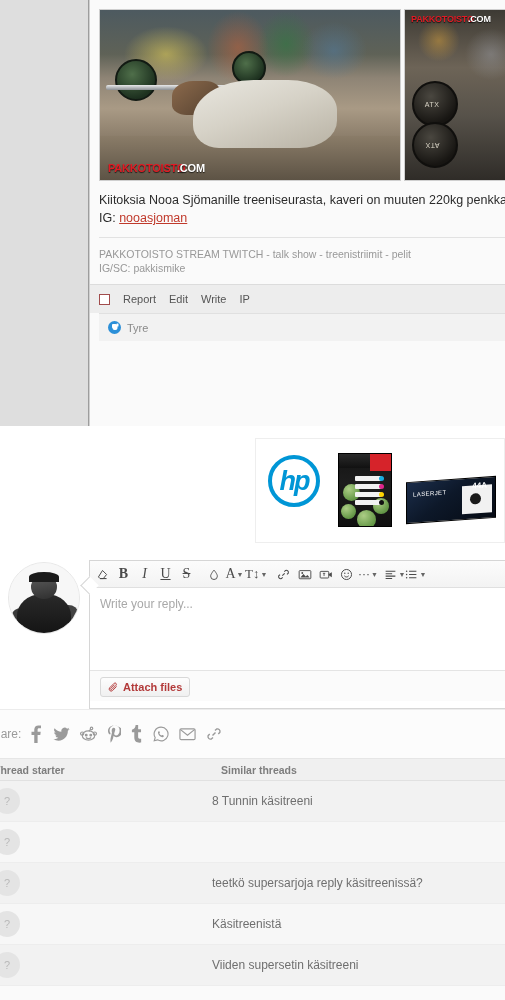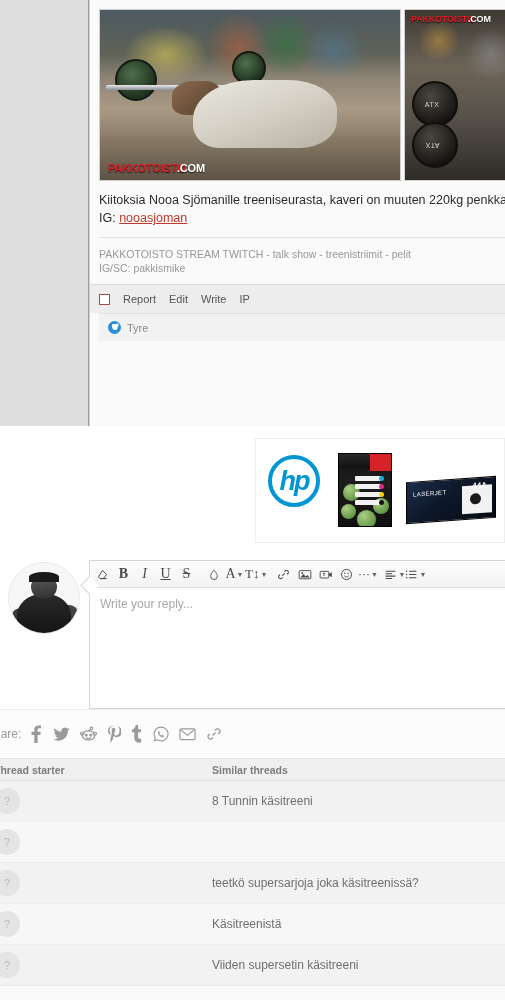--- a/index.html
+++ b/index.html
@@ -321,21 +321,21 @@
     position:absolute; left:0; top:759px; width:505px; height:241px;
     background:#fafafa;
   }
   .th-head{
     display:flex; height:22px; align-items:center;
     background:#f0f0f0;
     border-bottom:1px solid #e1e1e1;
     font-size:10.5px; font-weight:bold; color:#7d7d7d;
   }
   .th-c1{ width:218px; padding-left:0; margin-left:-6px; }
-  .th-c2{ flex:1; }
+  .th-c2{ flex:1;margin-left:9px; }
   .th-row{
     display:flex; align-items:center; height:41px;
     border-bottom:1px solid #ededed;
     background:#f7f7f7;
   }
   .th-row:nth-child(even){ background:#f2f2f2; }
   .th-av{
     width:218px; display:flex; align-items:center;
     margin-left:-6px;
   }
@@ -527,20 +527,28 @@
             <circle cx="2" cy="2" r=".9" fill="#4a4a4a" stroke="none"></circle>
             <circle cx="2" cy="6" r=".9" fill="#4a4a4a" stroke="none"></circle>
             <circle cx="2" cy="10" r=".9" fill="#4a4a4a" stroke="none"></circle>
           </svg>
             <span class="car">▼</span>
         </div>
       </div>
 
       <div class="editor-area">Write your reply...</div>
 
+      <div class="attach-bar">
+        <span class="attach-btn">
+          <svg width="11" height="11" viewBox="0 0 16 16" fill="none" stroke="#b33a3a" stroke-width="1.4">
+            <path d="M12.5 6.5 L6.6 12.4 A2.9 2.9 0 0 1 2.5 8.3 L9 1.8 A2 2 0 0 1 11.8 4.6 L5.6 10.8 A1.05 1.05 0 0 1 4.1 9.3 L9.6 3.8"></path>
+          </svg>
+          <span>Attach files</span>
+        </span>
+      </div>
     </div>
   </div>
 
   <div class="share-zone">
     <span class="share-label">Share:</span>
     <span class="share-icons">
 
       <span class="si">
         <svg width="14" height="18" viewBox="0 0 12 18" fill="#9a9a9a">
           <path d="M7.6 18V9.9h2.7l.4-3.1H7.6V4.8c0-.9.25-1.5 1.55-1.5H11V.55C10.7.5 9.65.4 8.45.4 5.95.4 4.25 1.93 4.25 4.73v2.07H1.5v3.1h2.75V18z"></path>
@@ -618,21 +626,21 @@
     <div class="th-row">
       <div class="th-av">
         <span class="q-circle">?</span>
       </div>
     </div>
 
     <div class="th-row">
       <div class="th-av">
         <span class="q-circle">?</span>
       </div>
-      <div class="th-title">teetkö supersarjoja joka käsitreenissä?</div>
+      <div class="th-title">teetkö supersarjoja reply käsitreenissä?</div>
     </div>
 
     <div class="th-row">
       <div class="th-av">
         <span class="q-circle">?</span>
       </div>
       <div class="th-title">Käsitreenistä</div>
     </div>
 
     <div class="th-row">

